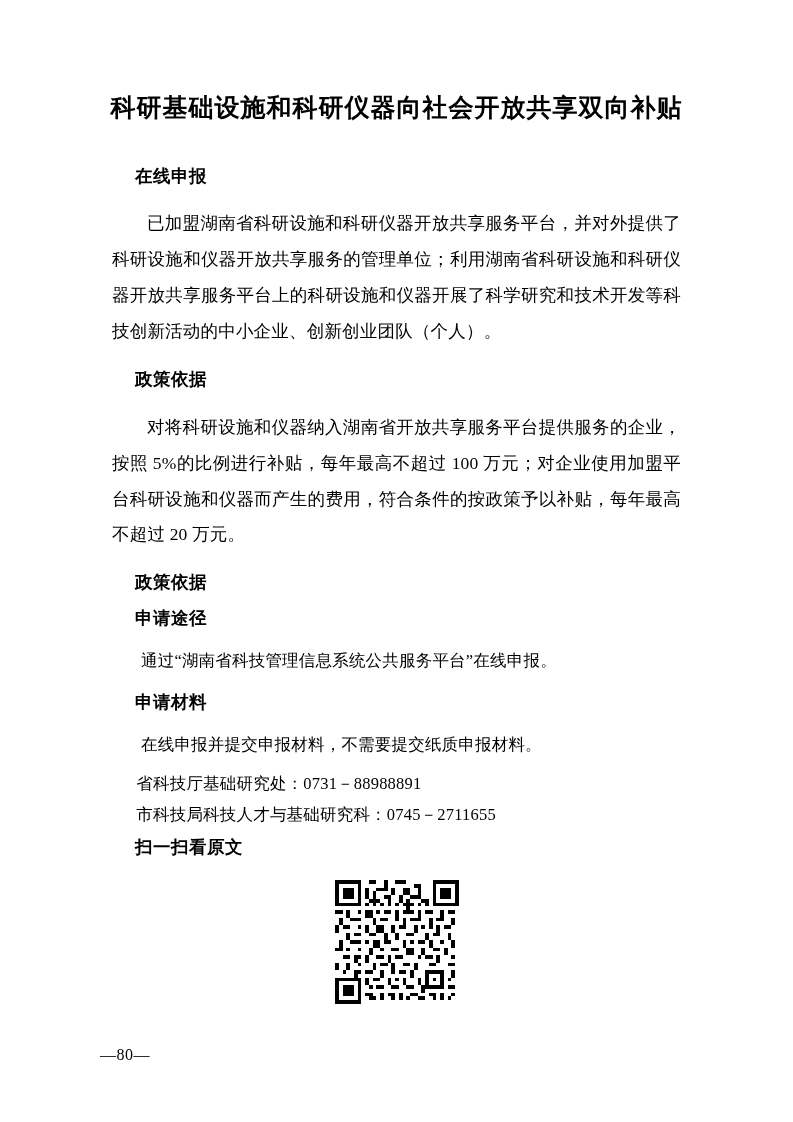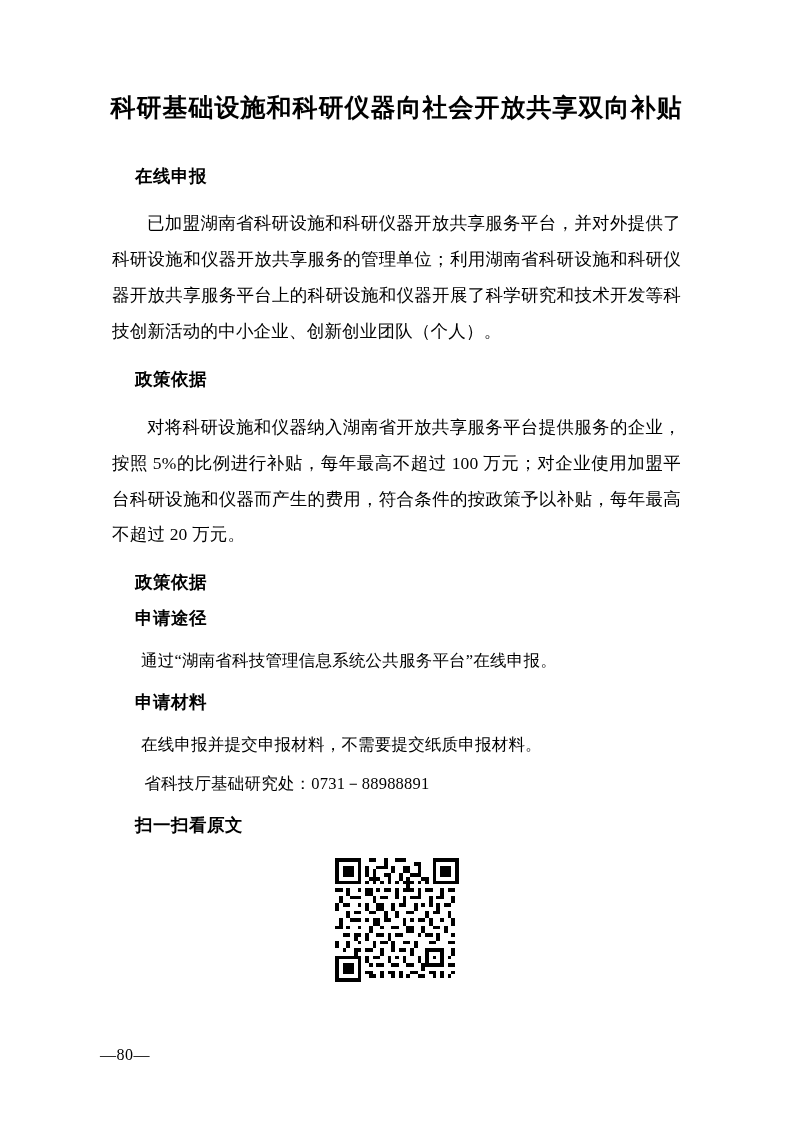--- a/index.html
+++ b/index.html
@@ -55,21 +55,21 @@
     letter-spacing: 0.2px;
   }
   .para-small {
     margin: 8px;
     text-indent: 2em;
     font-size: 16.5px;
     line-height: 1.95;
     letter-spacing: 0.2px;
   }
   .contact-line {
-    margin: 8px;
+    margin: 0;
     text-indent: 2.2em;
     font-size: 16.5px;
     line-height: 1.85;
     letter-spacing: 0.2px;
   }
   .qr-wrap {
     margin-top: 14px;
     display: flex;
     justify-content: center;
   }
@@ -105,20 +105,21 @@
 
     <p class="section-head">政策依据</p>
 
     <p class="section-head">申请途径</p>
     <p class="para-small">通过“湖南省科技管理信息系统公共服务平台”在线申报。</p>
 
     <p class="section-head">申请材料</p>
     <p class="para-small">在线申报并提交申报材料，不需要提交纸质申报材料。</p>
 
     <p class="contact-line">省科技厅基础研究处：0731－88988891</p>
+    <p class="contact-line">市科技局科技人才与基础研究科：0745－2711655</p>
 
     <p class="section-head">扫一扫看原文</p>
 
     <div class="qr-wrap">
       <svg class="qr" viewBox="0 0 33 33" shape-rendering="crispEdges" role="img">
         <rect width="33" height="33" fill="#ffffff"></rect>
         <g fill="#000000">
 
           <rect x="0" y="0" width="7" height="1"></rect>
             <rect x="0" y="6" width="7" height="1"></rect>

